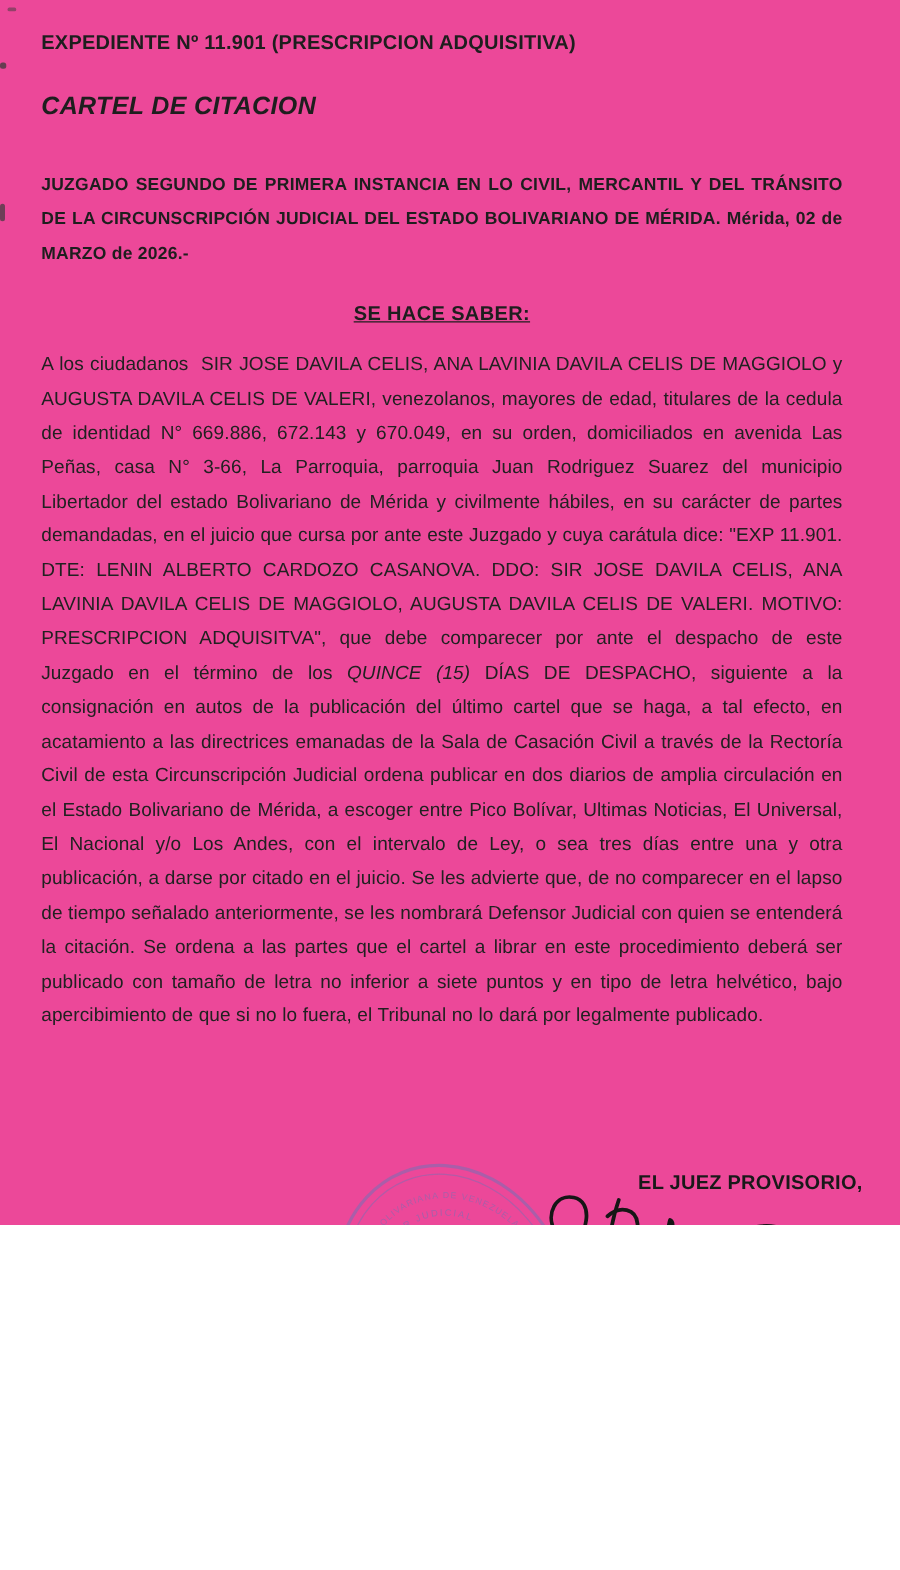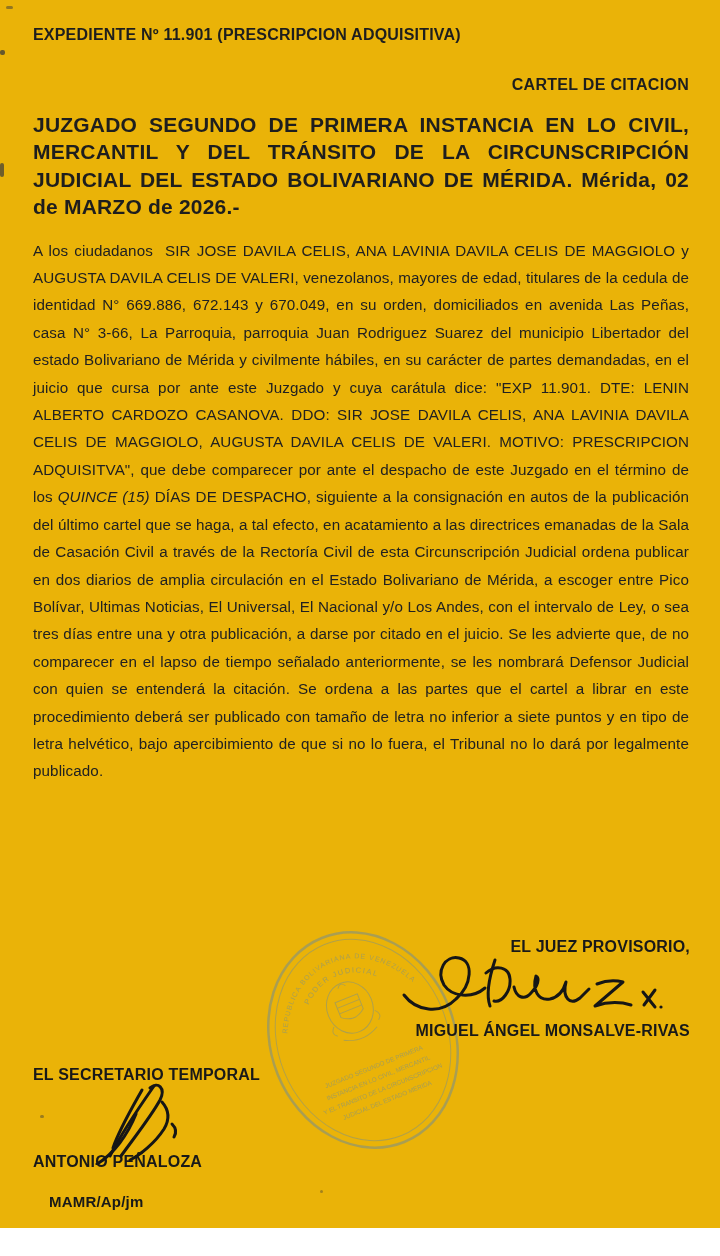--- a/index.html
+++ b/index.html
@@ -1,43 +1,44 @@
 <!DOCTYPE html>
 <html><head>
 <meta charset="utf-8">
 <style>
   html, body { margin: 0; padding: 0; background: #ffffff; }
   .page {
     position: relative;
     width: 720px;
-    height: 1228px;
-    background: #eab308;
+    height: 980px;
+    background: #ec4899;
     overflow: hidden;
     font-family: "Liberation Sans", sans-serif;
     color: #1e1e1e;
     box-sizing: border-box;
-    padding: 25px 31px 0 33px;
+    padding: 25px 46px 0 33px;
   }
   .case-header {
     font-size: 16px;
     line-height: 20px;
     font-weight: bold;
     letter-spacing: 0.2px;
   }
   .doc-title {
     margin-top: 30px;
-    font-size: 16px;
+    font-size: 20px;
     line-height: 20px;
     font-weight: bold;
-    text-align: right;
+    text-align: left;
     letter-spacing: 0.3px;
+    font-style: italic;
   }
   .court-heading {
-    margin-top: 16px;
-    font-size: 21px;
+    margin-top: 39px;
+    font-size: 14px;
     line-height: 27.4px;
     font-weight: bold;
     text-align: justify;
     letter-spacing: 0.2px;
   }
   .anniversary {
     margin-top: 20px;
     font-size: 15.5px;
     line-height: 20px;
     font-weight: bold;
@@ -84,20 +85,21 @@
 
   <div class="artifact a1"></div>
   <div class="artifact a2"></div>
   <div class="artifact a3"></div>
   <div class="artifact a4"></div>
   <div class="artifact a5"></div>
 
   <div class="case-header">EXPEDIENTE Nº 11.901 (PRESCRIPCION ADQUISITIVA)</div>
   <div class="doc-title">CARTEL DE CITACION</div>
   <div class="court-heading">JUZGADO SEGUNDO DE PRIMERA INSTANCIA EN LO CIVIL, MERCANTIL Y DEL TRÁNSITO DE LA CIRCUNSCRIPCIÓN JUDICIAL DEL ESTADO BOLIVARIANO DE MÉRIDA. Mérida, 02 de MARZO de 2026.-</div>
+  <div class="notice-heading">SE HACE SABER:</div>
 
   <div class="body-text"><span>A los ciudadanos&nbsp; SIR JOSE DAVILA CELIS, ANA LAVINIA DAVILA CELIS DE MAGGIOLO y AUGUSTA DAVILA CELIS DE VALERI, venezolanos, mayores de edad, titulares de la cedula de identidad N° 669.886, 672.143 y 670.049, en su orden, domiciliados en avenida Las Peñas, casa N° 3-66, La Parroquia, parroquia Juan Rodriguez Suarez del municipio Libertador del estado Bolivariano de Mérida y civilmente hábiles, en su carácter de partes demandadas, en el juicio que cursa por ante este Juzgado y cuya carátula dice: "EXP 11.901. DTE: LENIN ALBERTO CARDOZO CASANOVA. DDO: SIR JOSE DAVILA CELIS, ANA LAVINIA DAVILA CELIS DE MAGGIOLO, AUGUSTA DAVILA CELIS DE VALERI. MOTIVO: PRESCRIPCION ADQUISITVA", que debe comparecer por ante el despacho de este Juzgado en el término de los </span><i>QUINCE (15)</i><span> DÍAS DE DESPACHO, siguiente a la consignación en autos de la publicación del último cartel que se haga, a tal efecto, en acatamiento a las directrices emanadas de la Sala de Casación Civil a través de la Rectoría Civil de esta Circunscripción Judicial ordena publicar en dos diarios de amplia circulación en el Estado Bolivariano de Mérida, a escoger entre Pico Bolívar, Ultimas Noticias, El Universal, El Nacional y/o Los Andes, con el intervalo de Ley, o sea tres días entre una y otra publicación, a darse por citado en el juicio. Se les advierte que, de no comparecer en el lapso de tiempo señalado anteriormente, se les nombrará Defensor Judicial con quien se entenderá la citación. Se ordena a las partes que el cartel a librar en este procedimiento deberá ser publicado con tamaño de letra no inferior a siete puntos y en tipo de letra helvético, bajo apercibimiento de que si no lo fuera, el Tribunal no lo dará por legalmente publicado.</span></div>
 
   <svg class="abs stamp-box" width="200" height="238" viewBox="0 0 200 238">
     <defs>
       <path id="arcOuter" d="M 22,132 A 78,96 0 0 1 178,132"></path>
       <path id="arcInner" d="M 38,130 A 62,80 0 0 1 162,130"></path>
     </defs>
     <g transform="rotate(-22 100 119)" opacity="0.5">
       <ellipse cx="100" cy="119" rx="92" ry="110" fill="none" stroke="#4a80c0" stroke-width="2.5" opacity="0.8"></ellipse>

